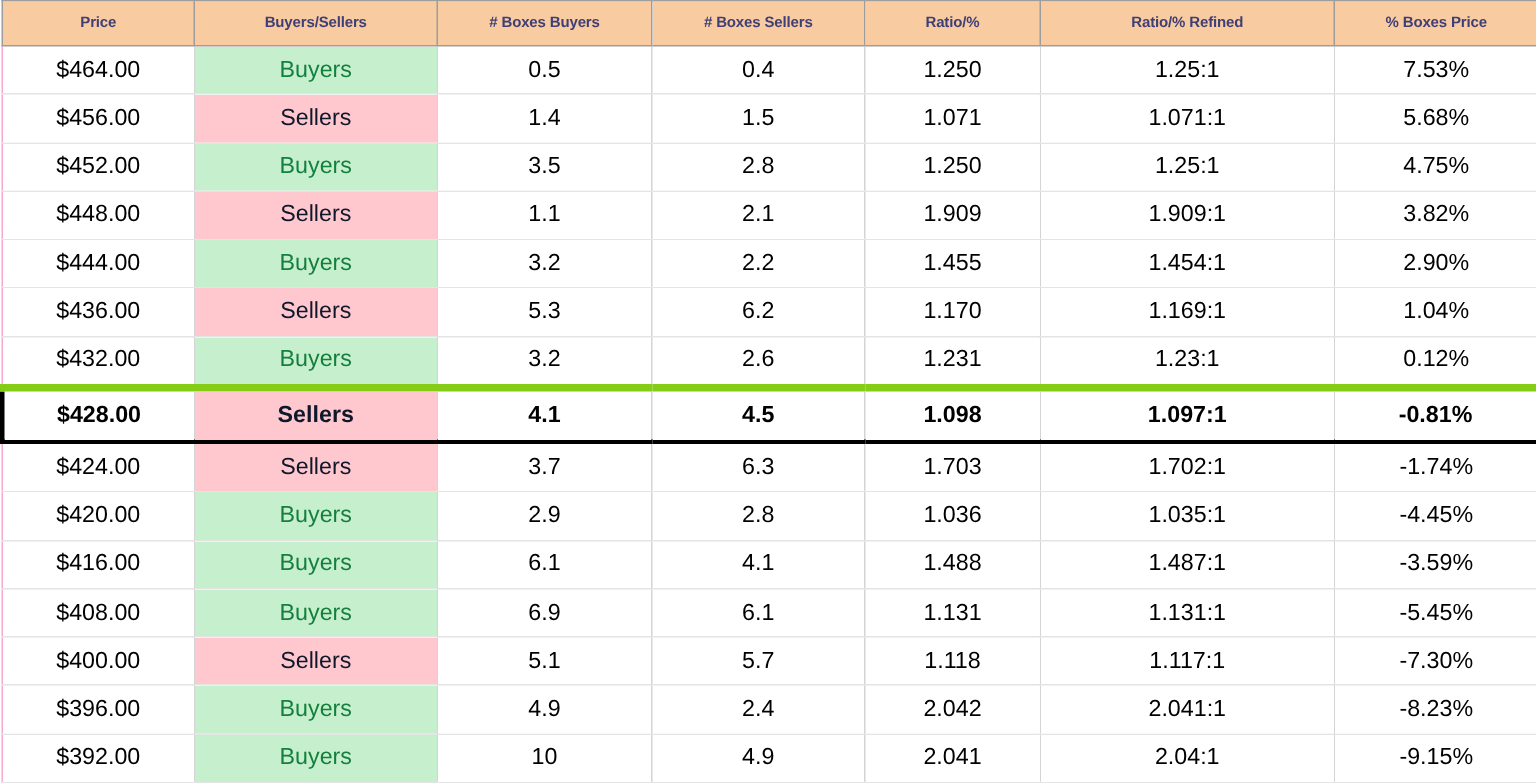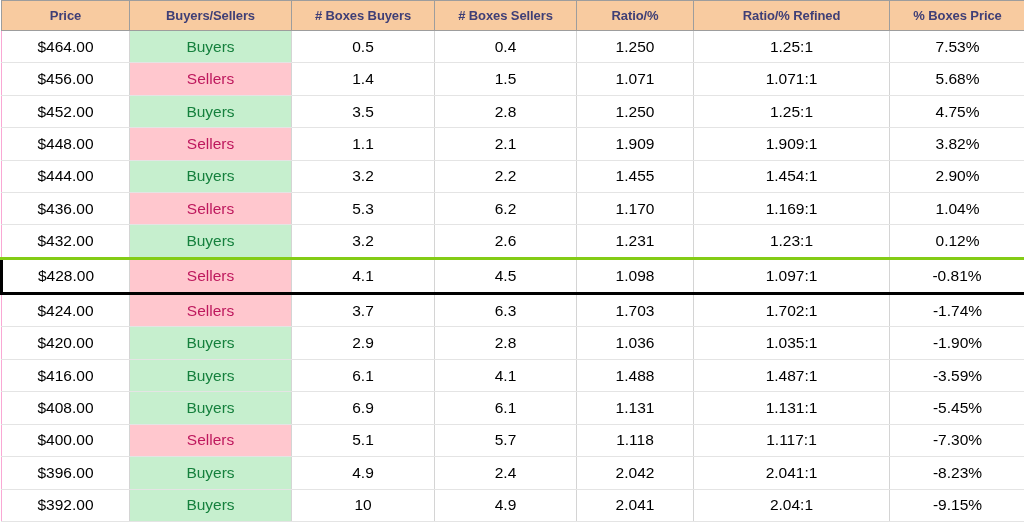--- a/index.html
+++ b/index.html
@@ -32,21 +32,21 @@
   table.grid col.c3 { width: 142px; }
   table.grid col.c4 { width: 117px; }
   table.grid col.c5 { width: 196px; }
   table.grid col.c6 { width: 136px; }
 
   th.hcell {
     height: 29px;
     background: #f8cba0;
     color: #3f3f76;
     font-weight: bold;
-    font-size: 13px;
+    font-size: 10px;
     vertical-align: middle;
     border: 1px solid #9d9d9d;
     padding: 0 3px;
     white-space: nowrap;
     overflow: hidden;
     letter-spacing: -0.1px;
   }
   td.dcell {
     height: 26px;
     font-size: 15.5px;
@@ -61,26 +61,26 @@
     white-space: nowrap;
     overflow: hidden;
     position: relative;
     background: #ffffff;
   }
   td.dcell.first { border-left: 1px solid #f9a8d4; }
   td.dcell.last  { border-right: 1px solid #ffffff; }
 
   
   td.fill-good { background: #c6efce; color: #15803d; }
-  td.fill-bad  { background: #ffc7ce; color: #be185d; }
+  td.fill-bad  { background: #ffc7ce; color: #0f172a; }
 
   
   tr.highlight td.dcell {
-    font-weight: normal;
-    border-top: 3px solid #84cc16;
+    font-weight: bold;
+    border-top: 5px solid #84cc16;
     border-bottom: 3px solid #000000;
     margin-top: 47px;
   }
   tr.highlight td.dcell.first { border-left: 3px solid #000000; }
   tr.highlight td.dcell.last  { border-right: 3px solid #000000; }
 
   
   .err-tri {
     position: absolute;
     top: 0;
@@ -209,21 +209,21 @@
           <td class="dcell">1.702:1</td>
           <td class="dcell last">-1.74%</td>
         </tr>
         <tr>
           <td class="dcell first">$420.00</td>
           <td class="dcell fill-good">Buyers</td>
           <td class="dcell">2.9</td>
           <td class="dcell">2.8</td>
           <td class="dcell">1.036</td>
           <td class="dcell">1.035:1</td>
-          <td class="dcell last">-1.90%</td>
+          <td class="dcell last">-4.45%</td>
         </tr>
         <tr>
           <td class="dcell first">$416.00</td>
           <td class="dcell fill-good">Buyers</td>
           <td class="dcell">6.1</td>
           <td class="dcell">4.1</td>
           <td class="dcell">1.488</td>
           <td class="dcell">1.487:1</td>
           <td class="dcell last">-3.59%</td>
         </tr>

